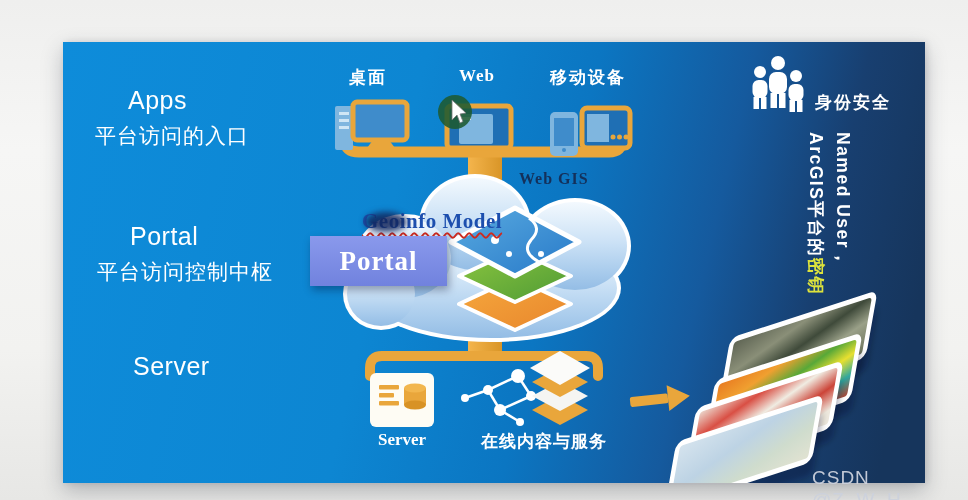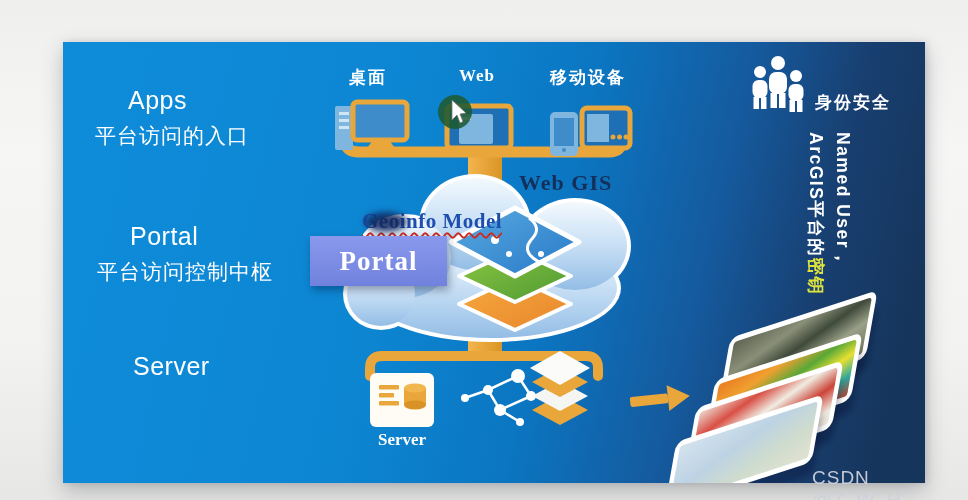--- a/index.html
+++ b/index.html
@@ -24,21 +24,21 @@
   .sec-server { left:37px; top:310px; }
 
   
   .dev-label { position:absolute; top:24px; width:110px; text-align:center;
     color:#fff; font-size:17px; font-weight:bold; letter-spacing:2px; }
   .dev-desktop { left:250px; }
   .dev-web { left:359px; font-family:"Liberation Serif",serif; letter-spacing:1px; }
   .dev-mobile { left:470px; }
 
   .webgis { position:absolute; left:456px; top:128px; color:#14305a;
-    font-family:"Liberation Serif",serif; font-weight:bold; font-size:22px; letter-spacing:1px; }
+    font-family:"Liberation Serif",serif; font-weight:bold; font-size:16px; letter-spacing:1px; }
   .geoinfo { position:absolute; left:299px; top:167px; color:#1d4fae;
     font-family:"Liberation Serif",serif; font-weight:bold; font-size:21px;
     text-decoration:underline wavy #cc2a20 2px; text-underline-offset:4px; letter-spacing:.5px; }
   .smudge { position:absolute; left:302px; top:170px; width:42px; height:20px;
     background:rgba(18,38,92,.85); border-radius:50%; filter:blur(3px); }
 
   .portal-box { position:absolute; left:247px; top:194px; width:137px; height:50px;
     background:linear-gradient(180deg,#8a99ec,#7182de);
     box-shadow:2px 4px 8px rgba(0,10,40,.35);
     display:flex; align-items:center; justify-content:center; }
@@ -277,20 +277,21 @@
 
     <div class="webgis">Web GIS</div>
     <div class="geoinfo">Geoinfo Model</div>
     <div class="smudge"></div>
 
     <div class="portal-box">
       <span>Portal</span>
     </div>
 
     <div class="srv-label">Server</div>
+    <div class="svc-label">在线内容与服务</div>
 
     <div class="identity-label">身份安全</div>
     <div class="vtext">
       <div>Named User，</div>
       <div><span>ArcGIS平台的</span><span class="hl">密钥</span></div>
     </div>
   </div>
 
   <div class="watermark">CSDN @Z_W_H_</div>
 </div>

